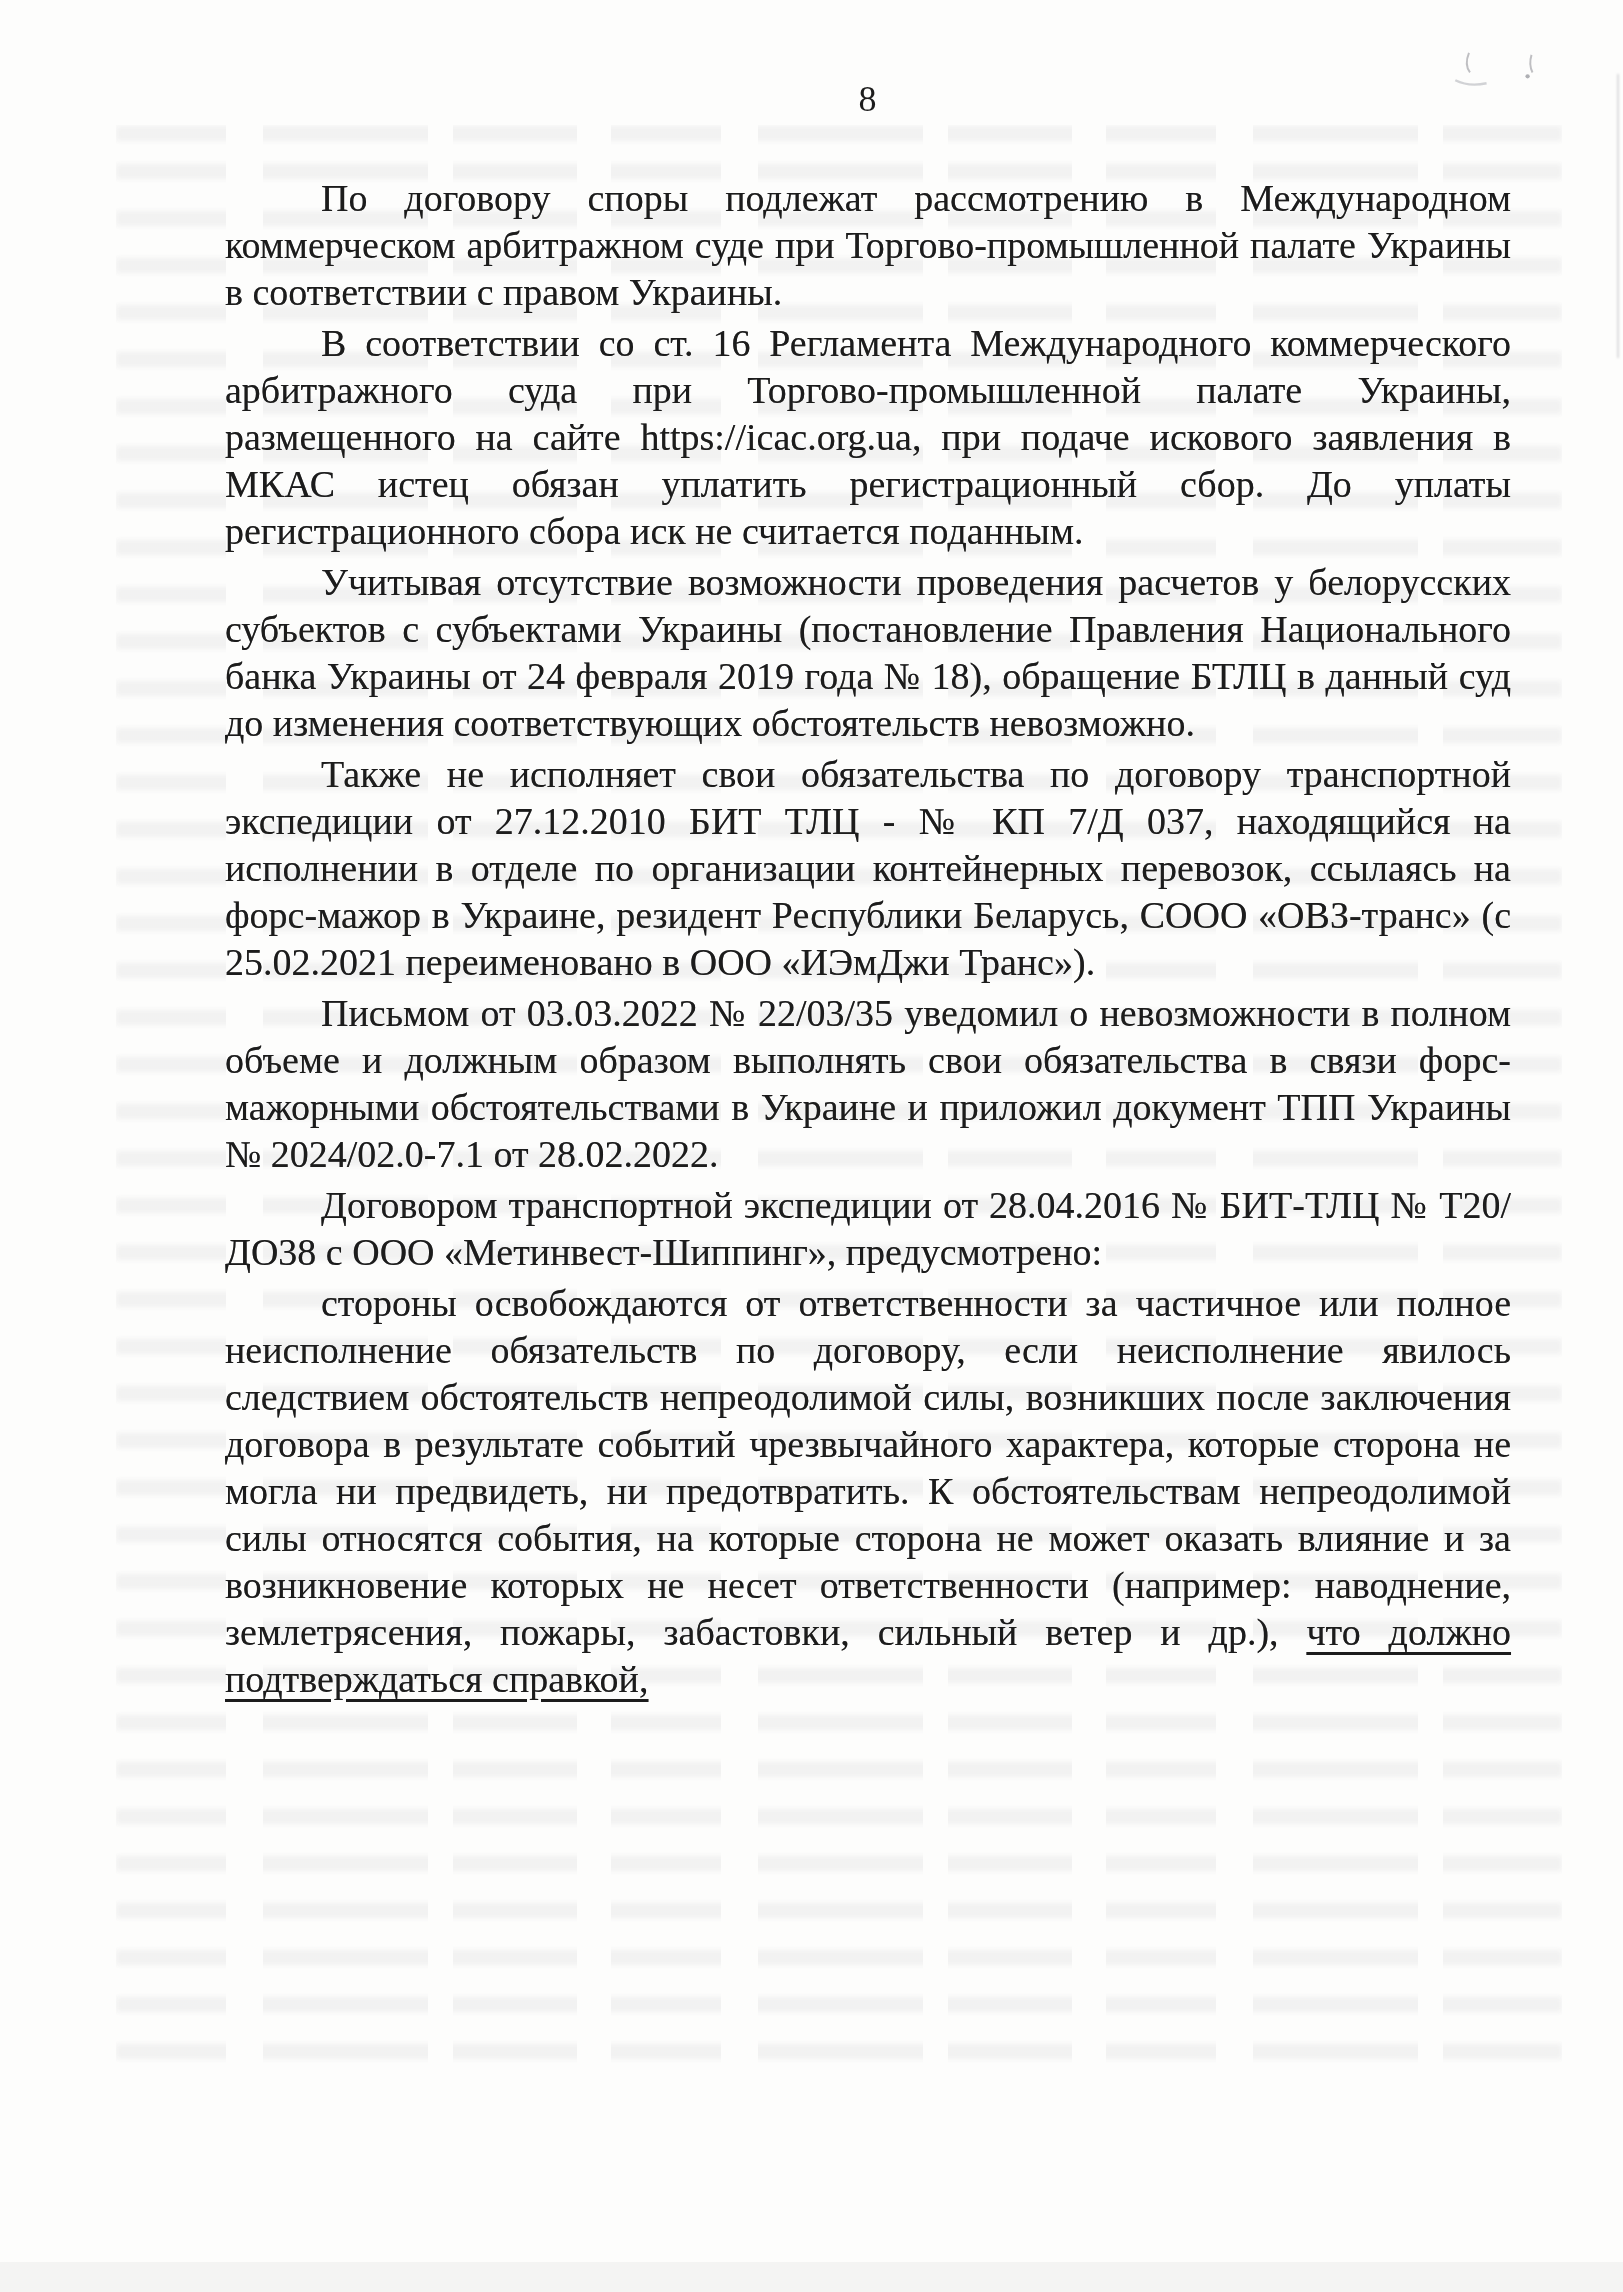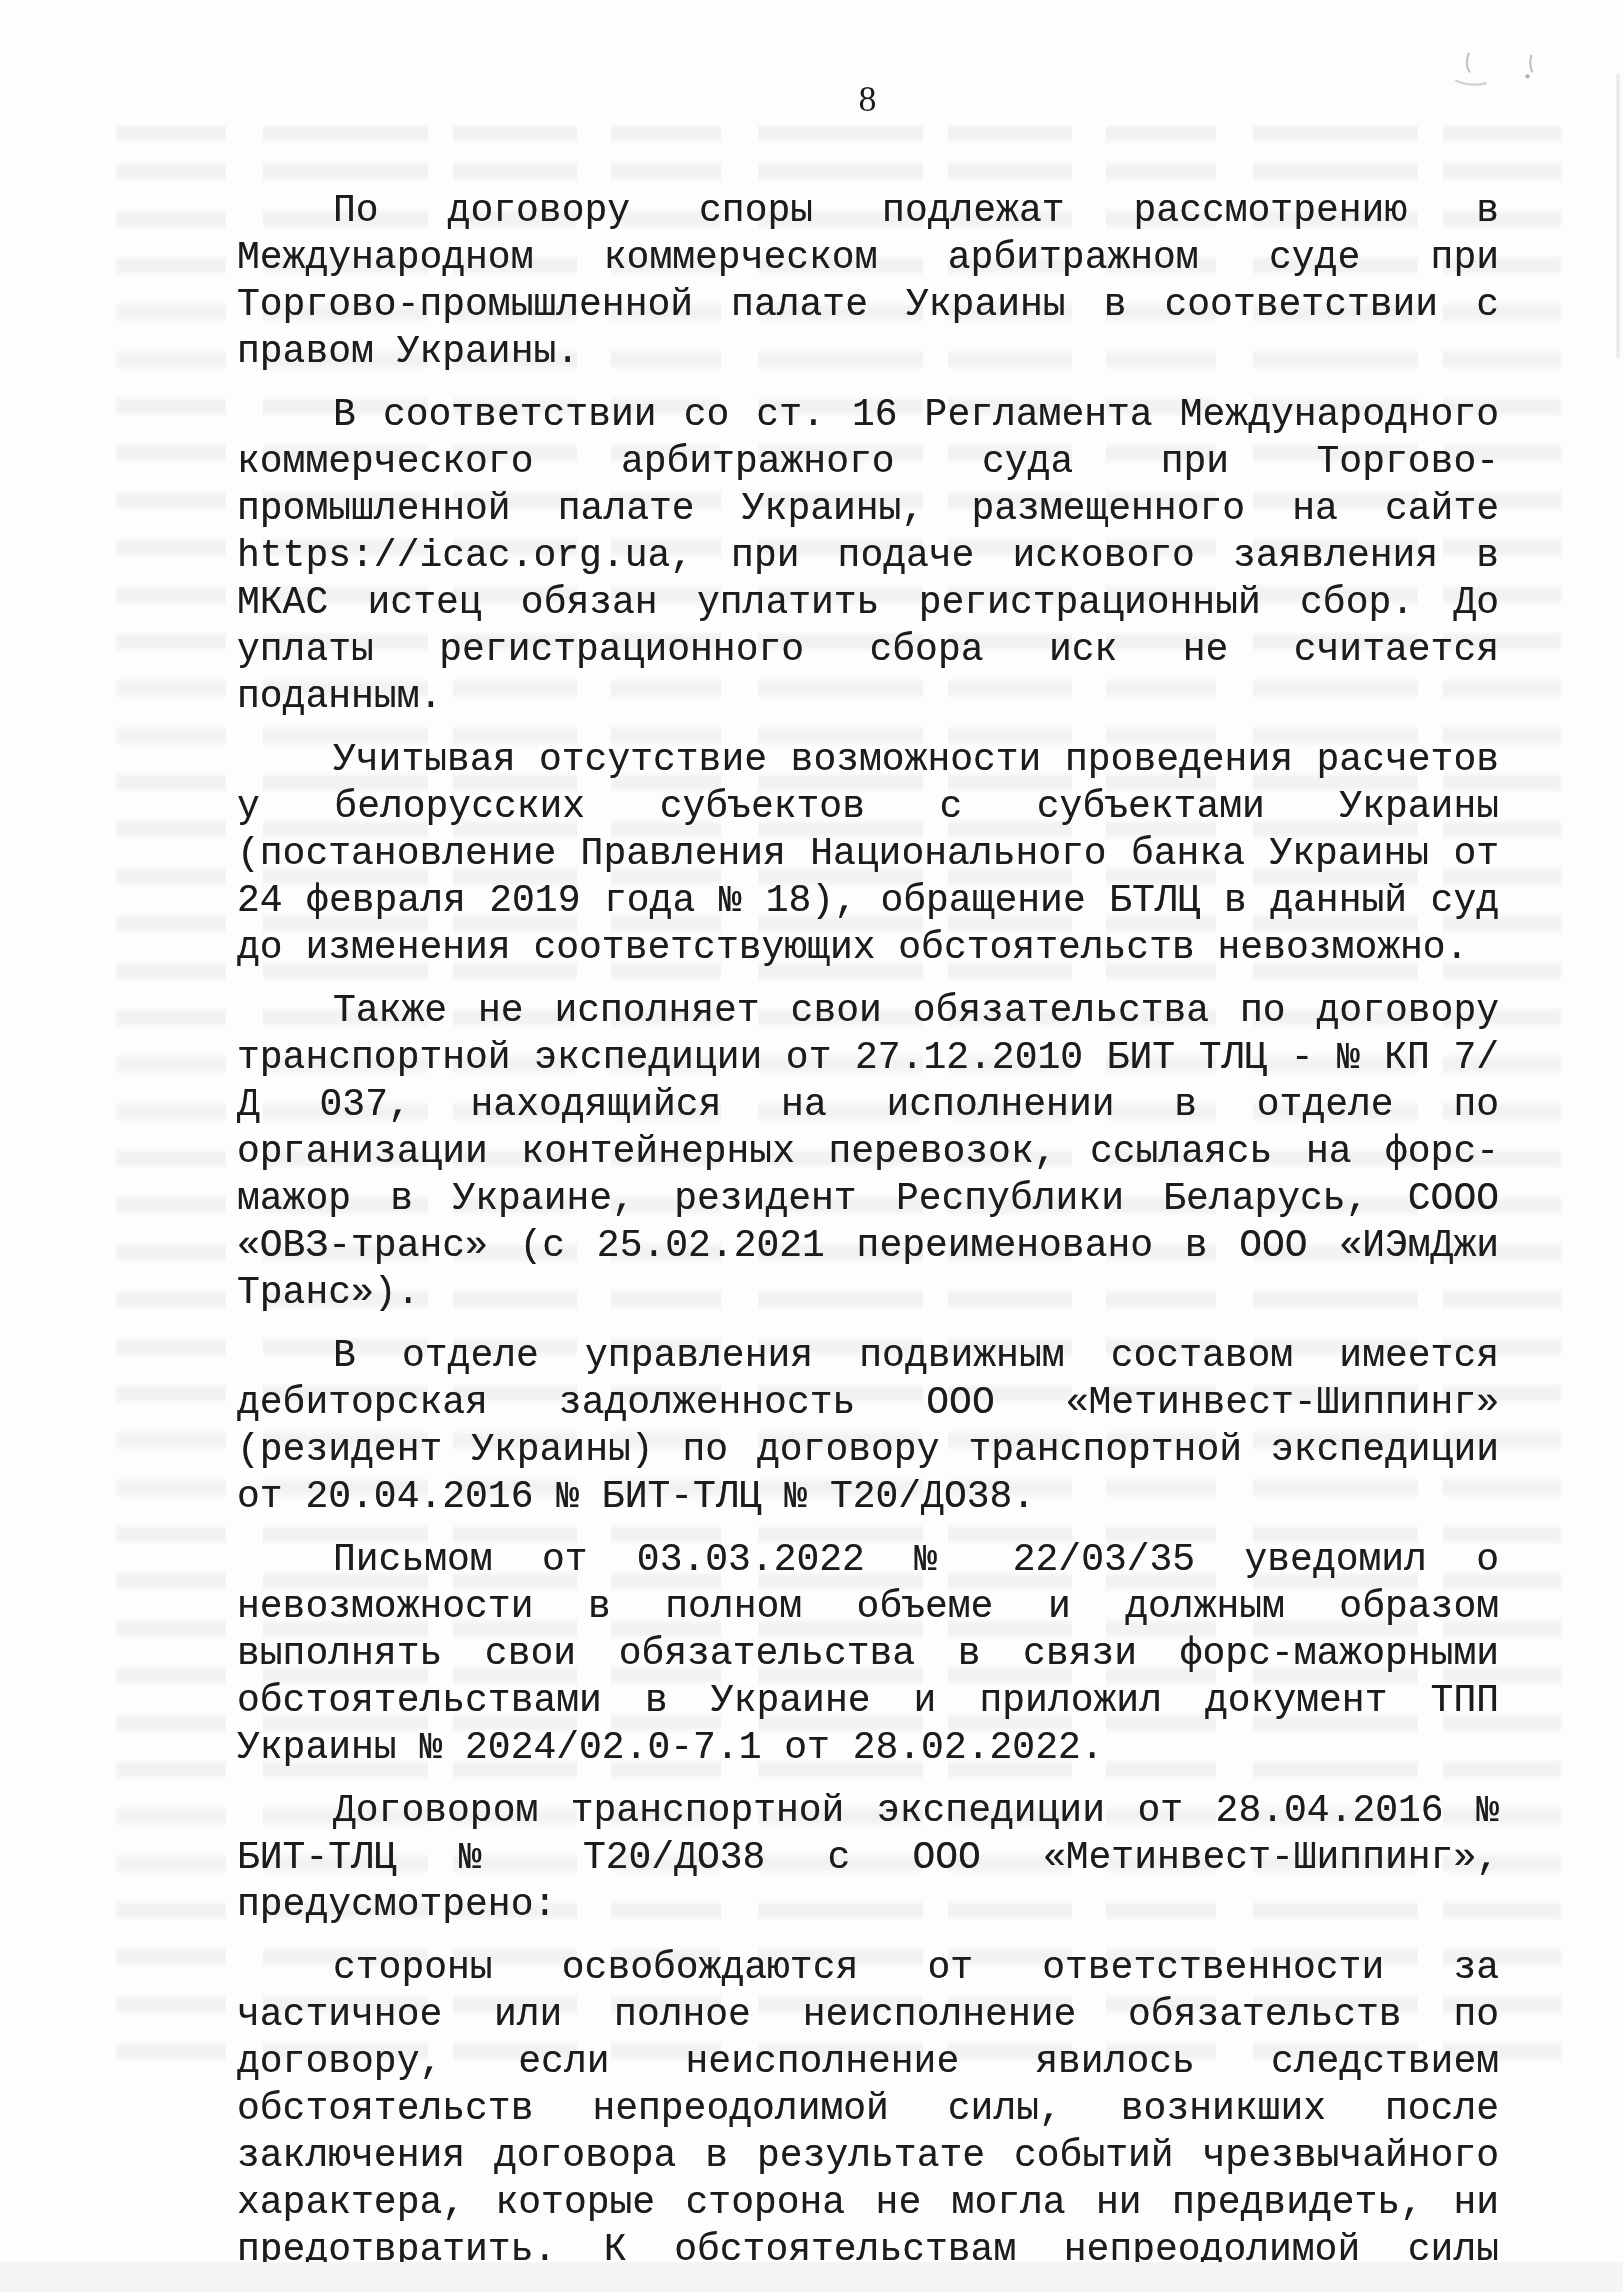--- a/index.html
+++ b/index.html
@@ -58,24 +58,23 @@
     position: absolute;
     left: 221px;
     top: 171px;
     width: 1294px;
     font-size: 38px;
     line-height: 47px;
     text-align: justify;
     text-shadow: 0 0 0.5px rgba(10, 10, 10, 0.55);
   }
   .content p {
-    margin: 16px;
+    margin: 4px;
     padding: 0;
     text-indent: 96px;
-    font-family: Liberation Mono, monospace;
   }
   .underline {
     text-decoration: underline;
     text-decoration-thickness: 2.9px;
     text-underline-offset: 6.9px;
   }
   .scan-mark {
     position: absolute;
     left: 1426px;
     top: 41px;
@@ -108,21 +107,20 @@
 
   <div class="bleed-layer"></div>
 
   <div class="page-number">8</div>
 
   <main class="content">
     <p><span>По договору споры подлежат рассмотрению в Международном коммерческом арбитражном суде при Торгово-промышленной палате Украины в соответствии с правом Украины.</span></p>
     <p><span>В соответствии со ст. 16 Регламента Международного коммерческого арбитражного суда при Торгово-промышленной палате Украины, размещенного на сайте https://icac.org.ua, при подаче искового заявления в МКАС истец обязан уплатить регистрационный сбор. До уплаты регистрационного сбора иск не считается поданным.</span></p>
     <p><span>Учитывая отсутствие возможности проведения расчетов у белорусских субъектов с субъектами Украины (постановление Правления Национального банка Украины от 24 февраля 2019 года № 18), обращение БТЛЦ  в данный суд до изменения соответствующих обстоятельств невозможно.</span></p>
     <p><span>Также не исполняет свои обязательства по договору транспортной экспедиции  от 27.12.2010  БИТ ТЛЦ - № КП 7/Д 037, находящийся на исполнении в отделе по организации контейнерных перевозок, ссылаясь на форс-мажор в Украине,  резидент Республики Беларусь, СООО «ОВЗ-транс» (с 25.02.2021 переименовано в ООО «ИЭмДжи Транс»).</span></p>
-    <p><span>В отделе управления подвижным составом имеется дебиторская задолженность ООО «Метинвест-Шиппинг» (резидент Украины) по договору транспортной экспедиции от 20.04.2016 № БИТ-ТЛЦ № Т20/ДО38.</span></p>
     <p><span>Письмом от 03.03.2022 № 22/03/35 уведомил о невозможности в полном объеме и должным образом выполнять свои обязательства в связи форс-мажорными обстоятельствами в Украине и приложил документ ТПП Украины № 2024/02.0-7.1 от 28.02.2022.</span></p>
     <p><span>Договором транспортной экспедиции от 28.04.2016 № БИТ-ТЛЦ № Т20/ДО38 с ООО «Метинвест-Шиппинг», предусмотрено:</span></p>
     <p><span>стороны освобождаются от ответственности за частичное или полное неисполнение обязательств по договору, если неисполнение явилось следствием обстоятельств непреодолимой силы, возникших после заключения договора в результате событий чрезвычайного характера, которые сторона не могла ни предвидеть, ни предотвратить. К обстоятельствам непреодолимой силы относятся события, на которые сторона не может оказать влияние и за возникновение которых не несет ответственности (например: наводнение, землетрясения, пожары, забастовки, сильный ветер и др.), </span><span class="underline">что должно подтверждаться справкой,</span></p>
   </main>
 
   <svg class="scan-mark" viewBox="0 0 130 60" xmlns="http://www.w3.org/2000/svg">
     <path d="M44 12 q-5 12 1 20" stroke="#a9aaaf" stroke-width="2" fill="none" opacity="0.75"></path>
     <path d="M30 40 q14 7 32 3" stroke="#b4b5ba" stroke-width="2.5" fill="none" opacity="0.6"></path>
     <path d="M108 14 q-3 10 1 18" stroke="#a9aaaf" stroke-width="2" fill="none" opacity="0.75"></path>
     <circle cx="104" cy="36" r="2.2" fill="#9b9ca1" opacity="0.8"></circle>

